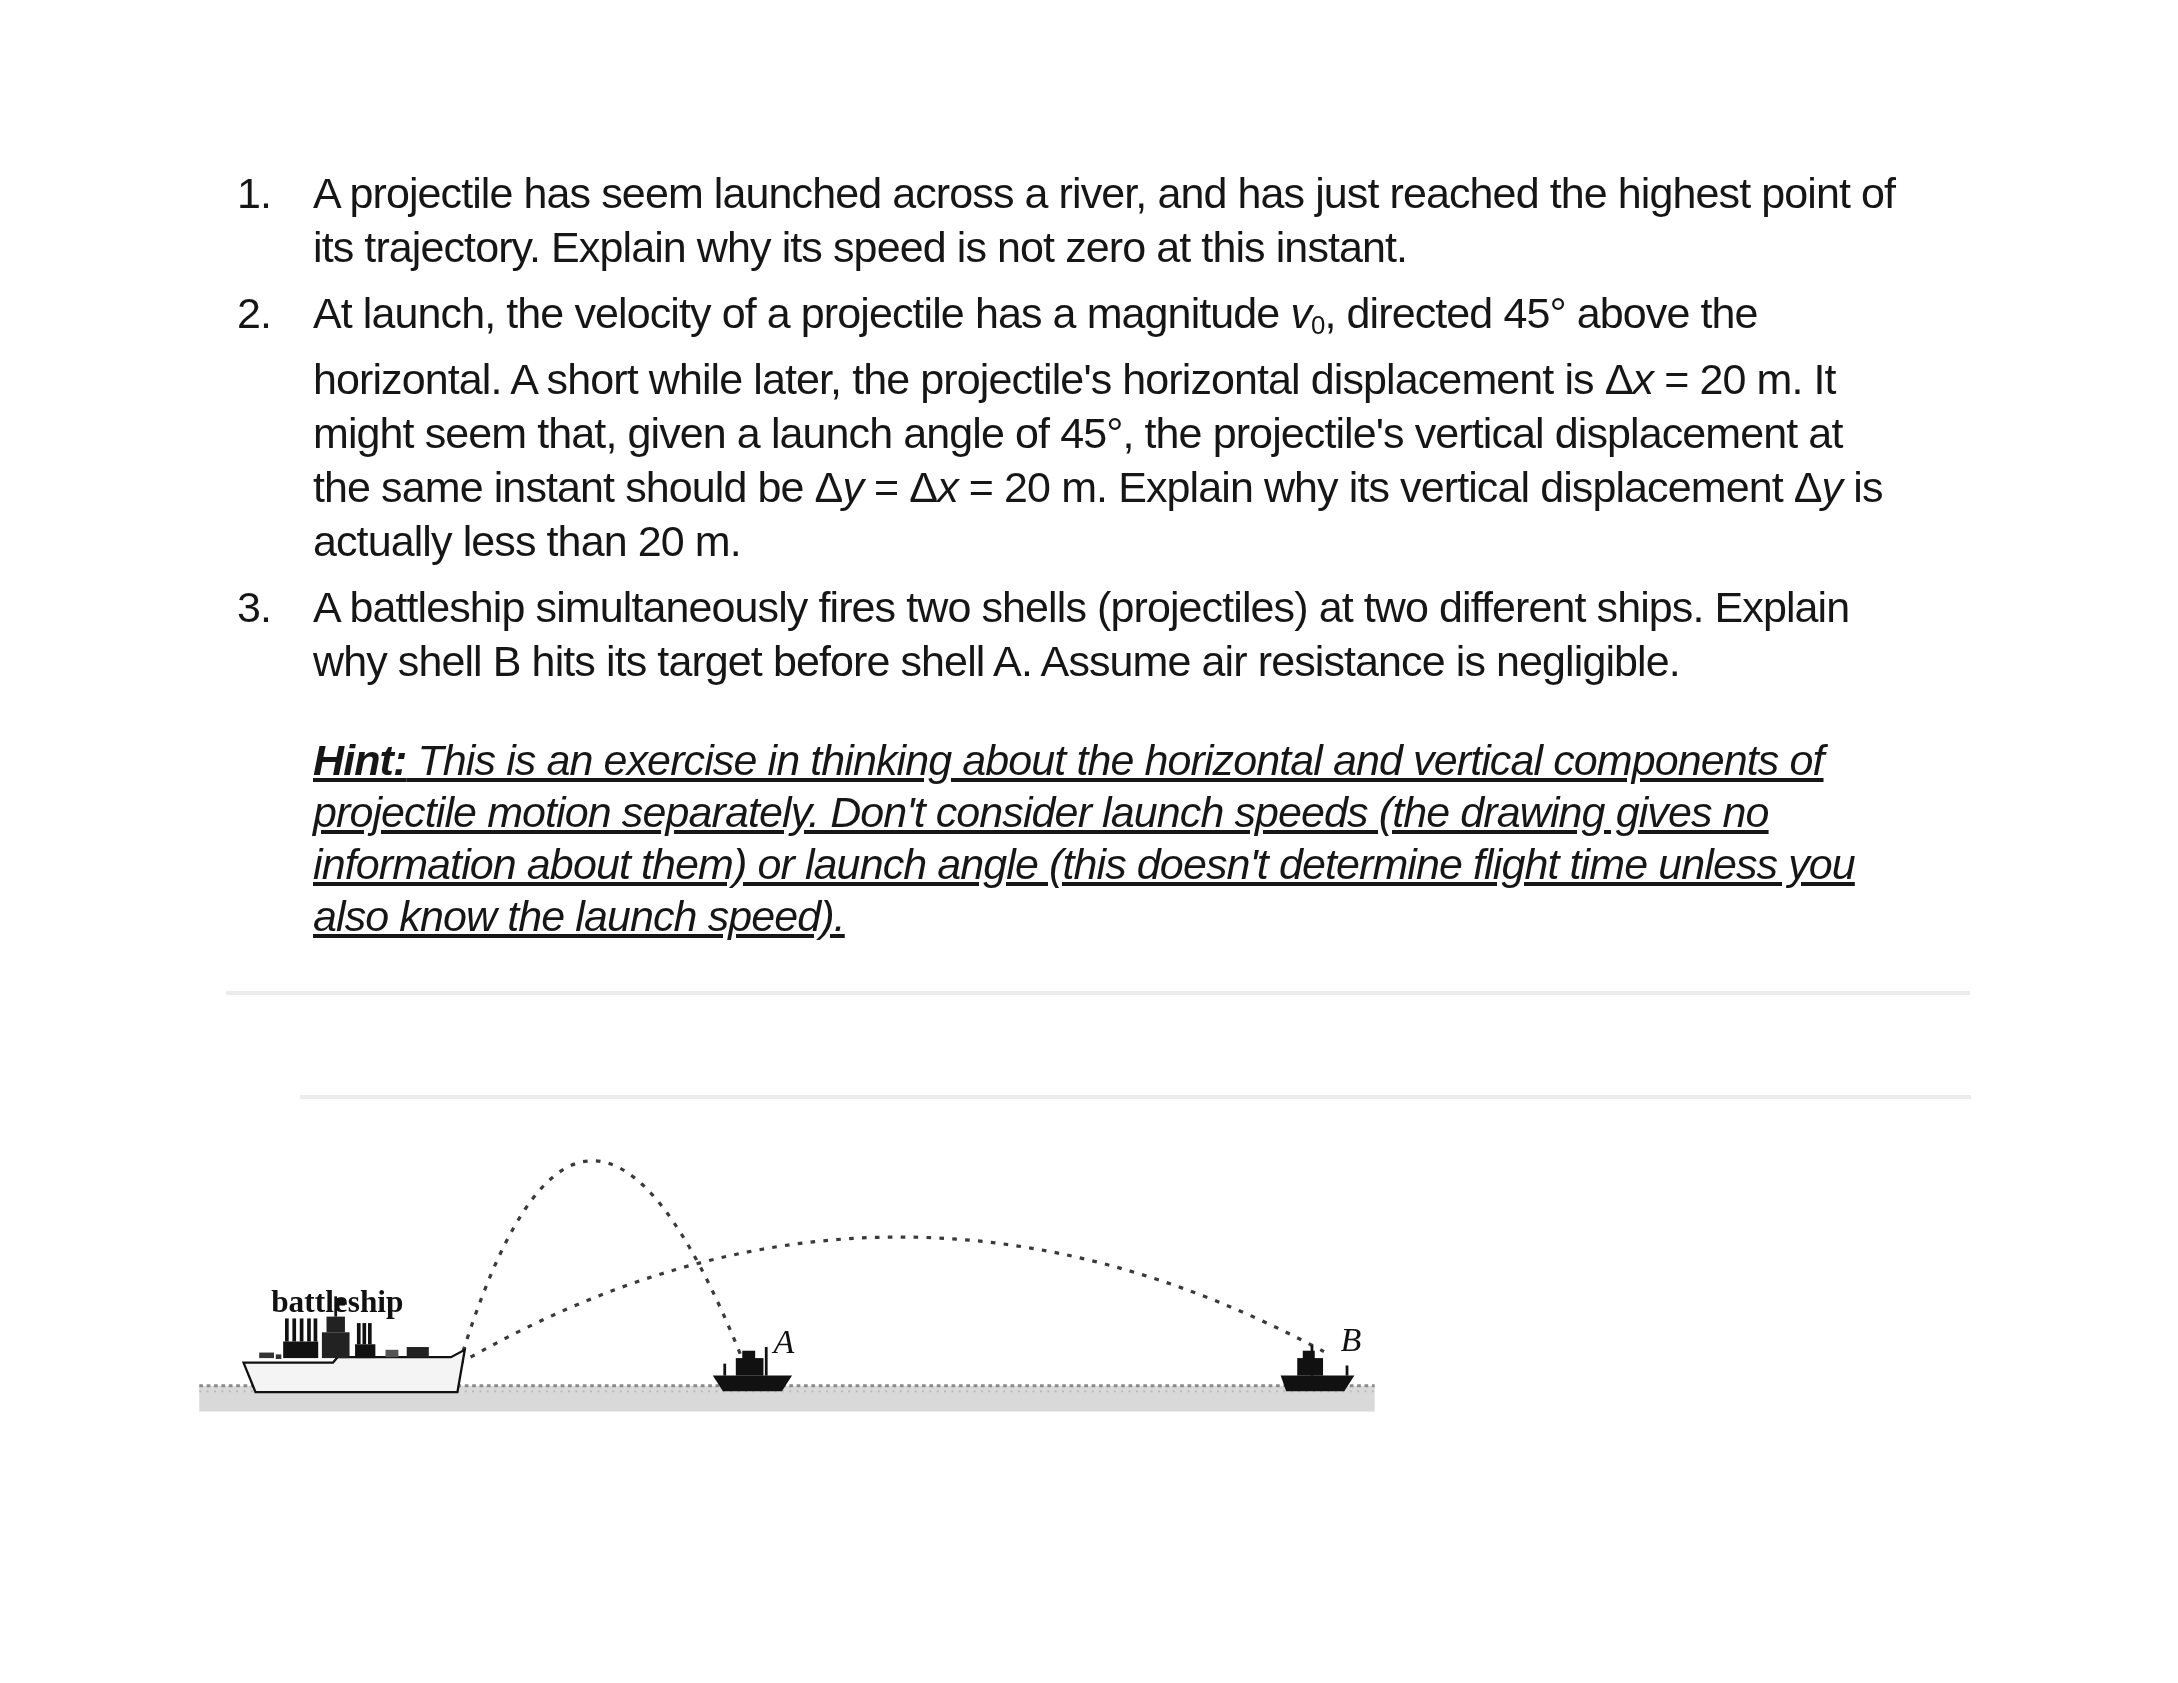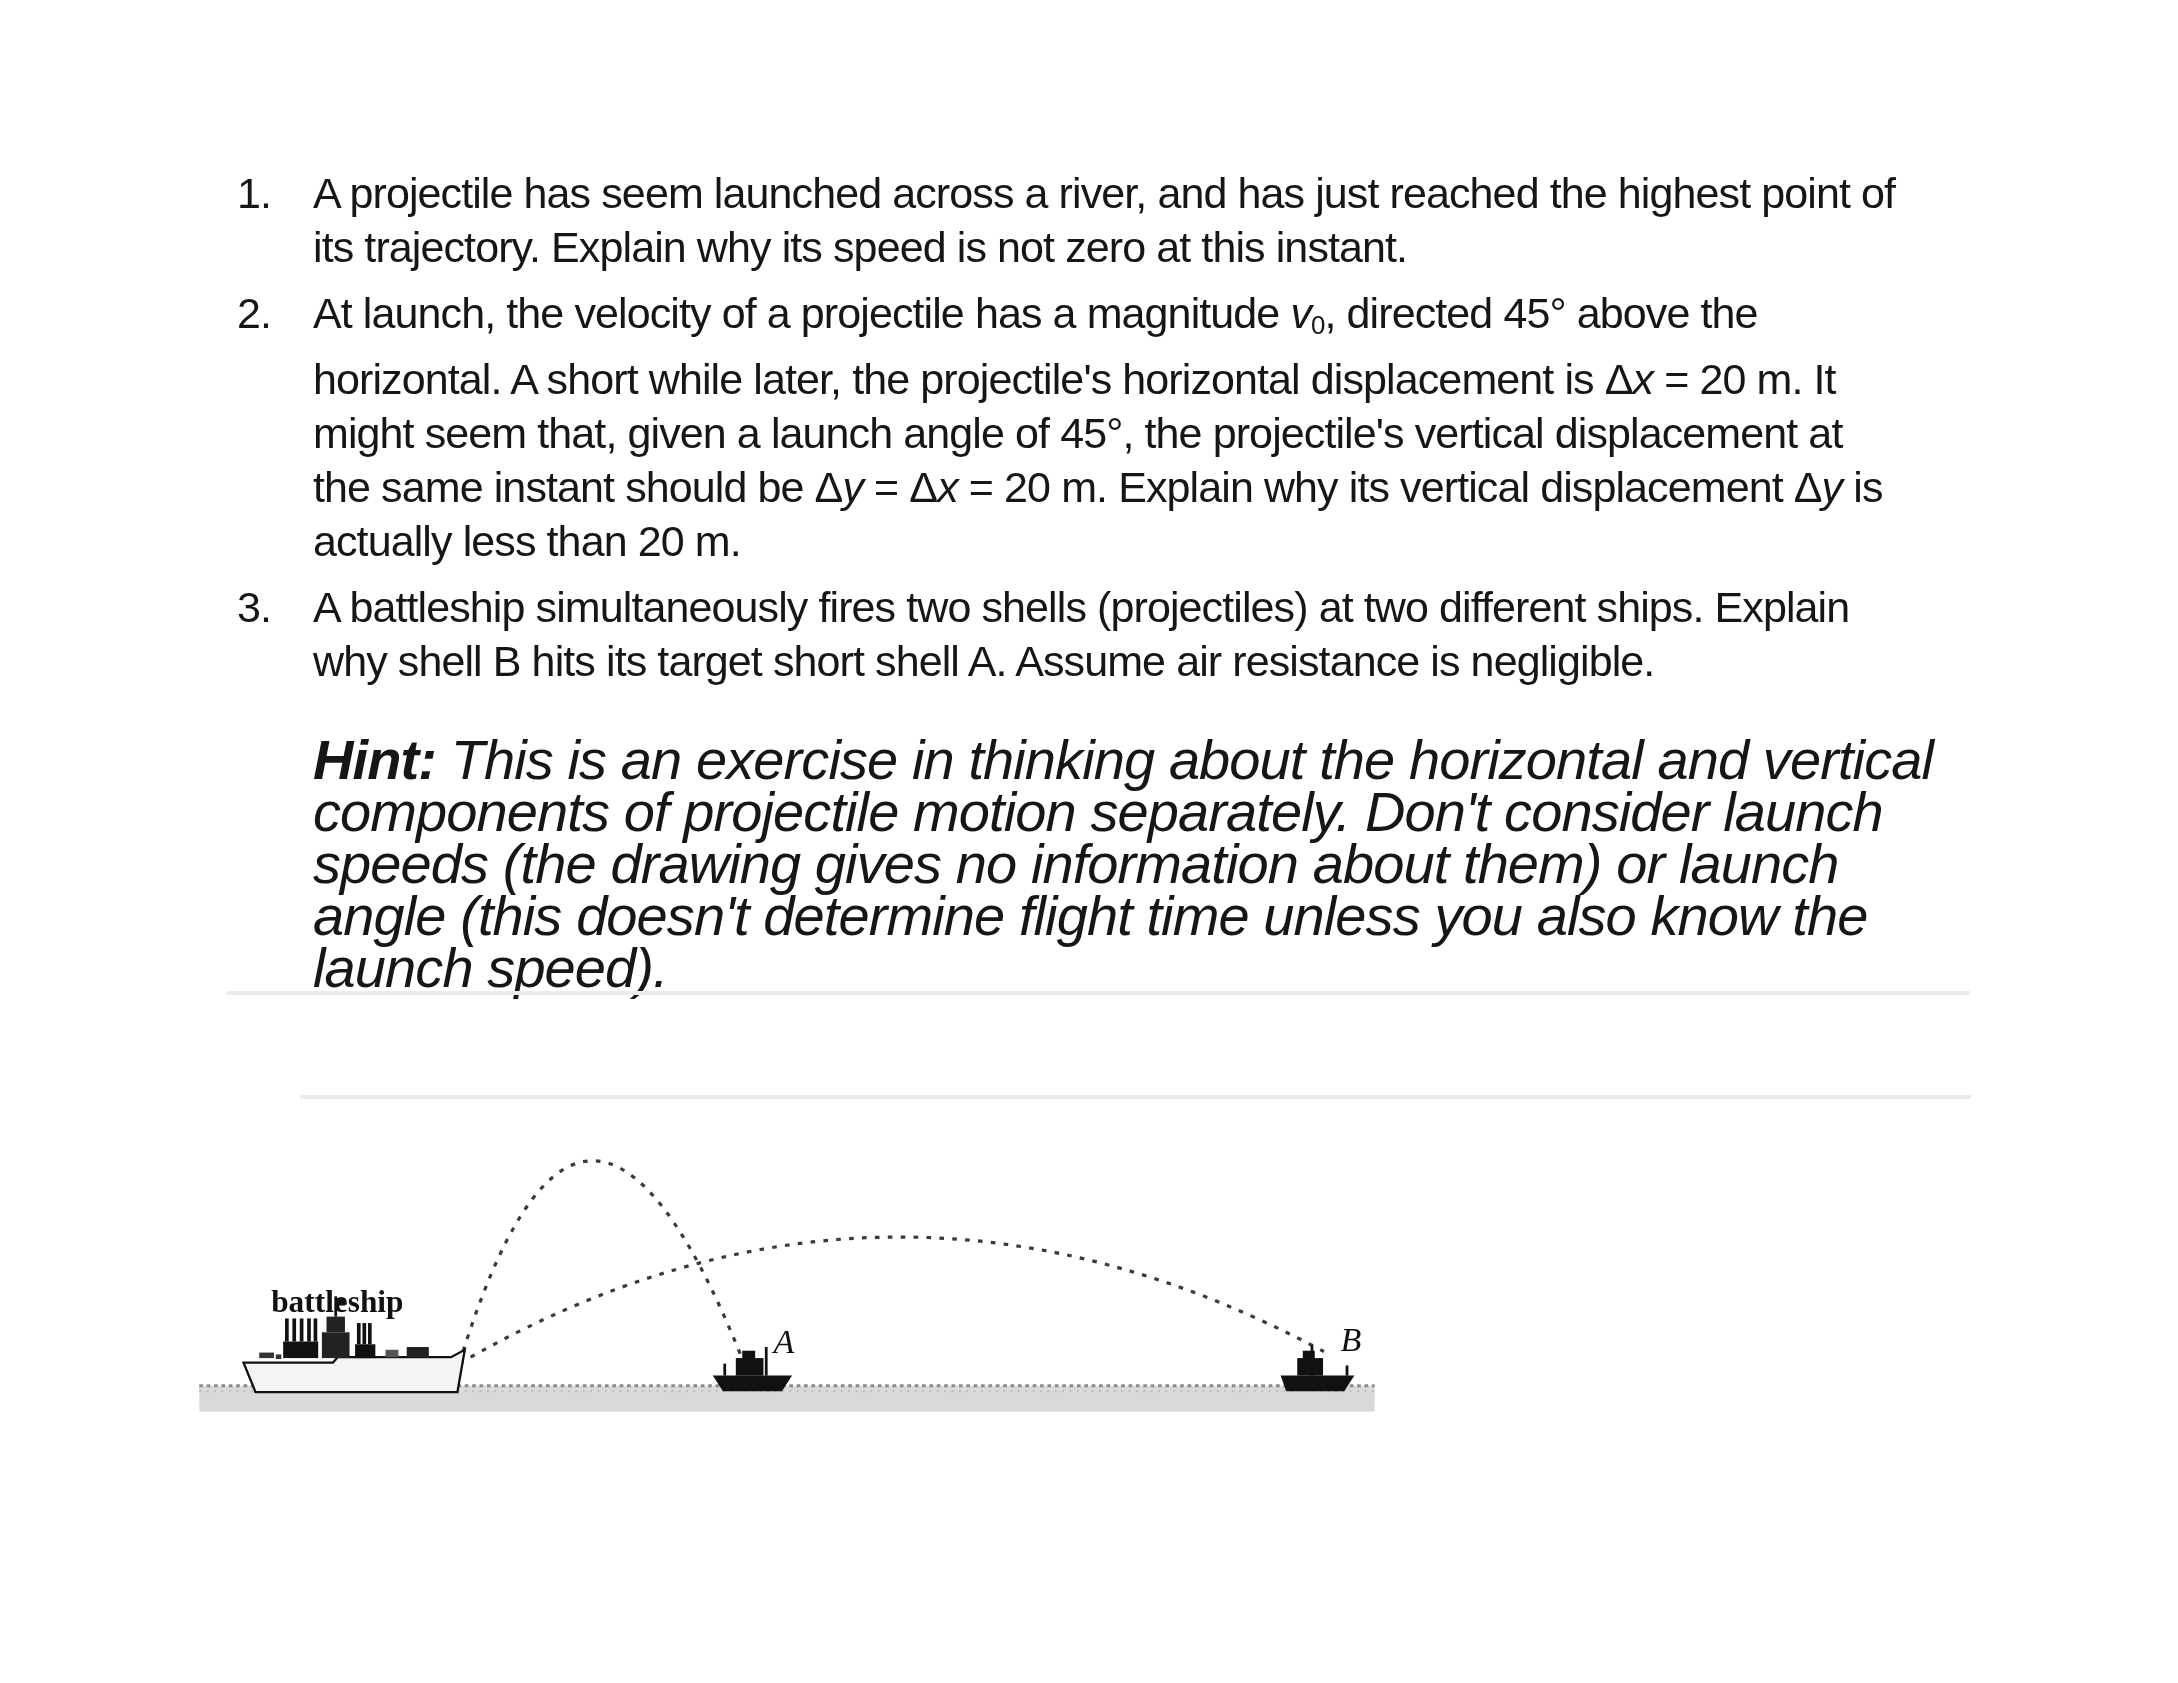--- a/index.html
+++ b/index.html
@@ -8,21 +8,21 @@
   .page{position:relative;width:2178px;height:1683px;background:#ffffff;}
 
   
   .problems{position:absolute;left:237px;top:166px;width:1672px;}
   .item{display:flex;font-size:43px;line-height:54px;letter-spacing:-0.9px;margin-bottom:12px;}
   .num{flex:0 0 76px;}
   .body-text{flex:1;}
 
   
   .hint{margin-top:46px;margin-left:76px;font-style:italic;
-        font-size:56px;line-height:52px;letter-spacing:-0.9px;width:1624px;}
+        font-size:43px;line-height:52px;letter-spacing:-0.9px;width:1624px;text-decoration:underline;}
 
   
   .seg-b{font-weight:bold;}
   .seg-i{font-style:italic;}
   .seg-u{text-decoration-thickness:3.7px;text-underline-offset:6.5px;}
   .seg-sub{font-size:0.6em;vertical-align:-0.22em;}
 
   
   .divider{position:absolute;height:3.7px;background:#ececec;}
   #divider1{left:226px;top:991px;width:1744px;}
@@ -45,21 +45,21 @@
       <span class="body-text"><span>A projectile has seem launched across a river, and has just reached the highest point of its trajectory. Explain why its speed is not zero at this instant.</span></span>
     </div>
 
     <div class="item">
       <span class="num">2.</span>
       <span class="body-text"><span>At launch, the velocity of a projectile has a magnitude </span><span class="seg-i">v</span><span class="seg-sub">0</span><span>, directed 45° above the horizontal. A short while later, the projectile's horizontal displacement is Δ</span><span class="seg-i">x</span><span> = 20 m. It might seem that, given a launch angle of 45°, the projectile's vertical displacement at the same instant should be Δ</span><span class="seg-i">y</span><span> = Δ</span><span class="seg-i">x</span><span> = 20 m. Explain why its vertical displacement Δ</span><span class="seg-i">y</span><span> is actually </span><span class="seg-u">less</span><span> than 20 m.</span></span>
     </div>
 
     <div class="item">
       <span class="num">3.</span>
-      <span class="body-text"><span>A battleship simultaneously fires two shells (projectiles) at two different ships. Explain why shell B hits its target short shell A. Assume air resistance is negligible.</span></span>
+      <span class="body-text"><span>A battleship simultaneously fires two shells (projectiles) at two different ships. Explain why shell B hits its target before shell A. Assume air resistance is negligible.</span></span>
     </div>
 
     <div class="hint"><span class="seg-b">Hint:</span><span> This is an exercise in thinking about the horizontal and vertical components of projectile motion separately. Don't consider launch speeds (the drawing gives no information about them) or launch angle (this doesn't determine flight time unless you also know the launch speed).</span></div>
   </div>
 
   <div class="divider" id="divider1"></div>
   <div class="divider" id="divider2"></div>
 
   <svg class="diagram" width="1227" height="295" viewBox="0 0 1330 320" xmlns="http://www.w3.org/2000/svg">
 

